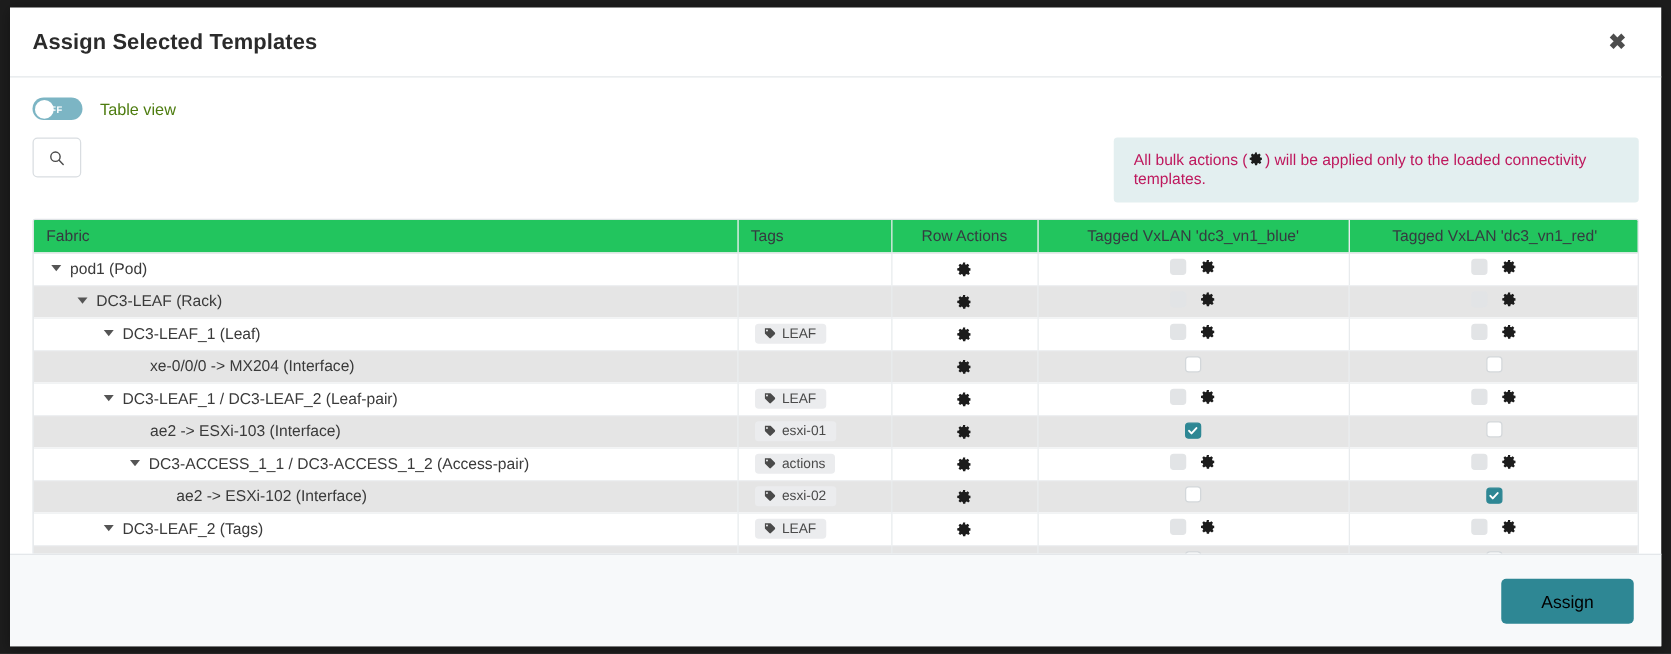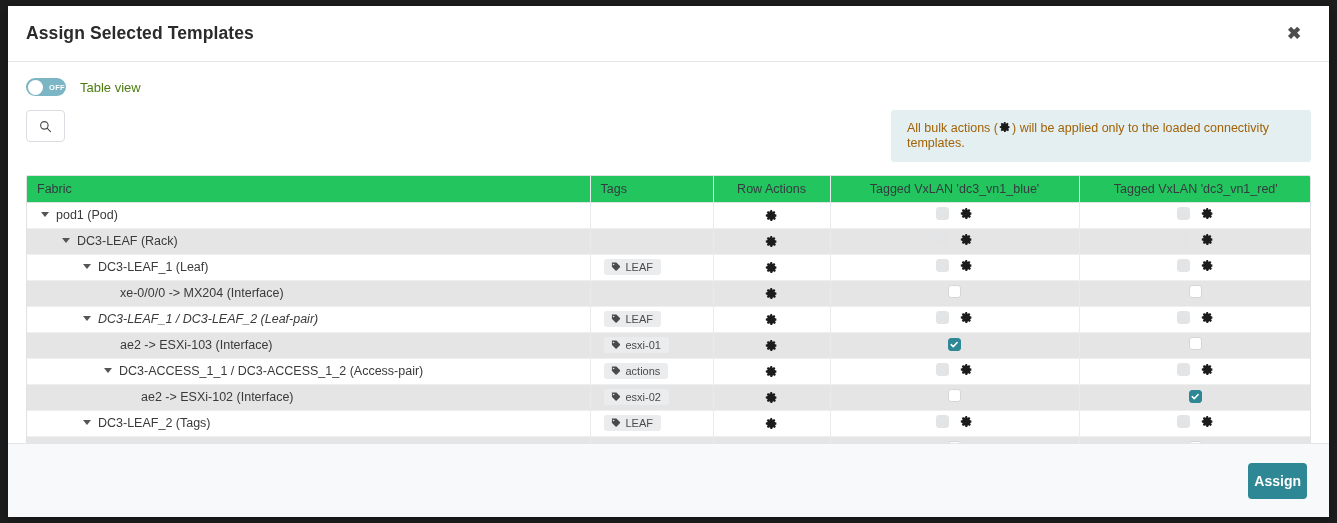--- a/index.html
+++ b/index.html
@@ -89,21 +89,21 @@
   .toggle .knob {
     position: absolute;
     left: 1.5px;
     width: 15px;
     height: 15px;
     border-radius: 50%;
     background: #ffffff;
   }
   .toggle .tlabel {
     position: absolute;
-    right: 1px;
+    right: 16px;
     font-size: 7.5px;
     font-weight: 700;
     color: #ffffff;
     letter-spacing: .3px;
   }
   .toggle-text {
     margin-left: 14px;
     font-size: 13px;
     color: #4d7c0f;
   }
@@ -121,21 +121,21 @@
     border-radius: 4px;
     background: #fff;
     display: flex;
     align-items: center;
     justify-content: center;
     cursor: pointer;
     padding: 0;
   }
   .notice {
     background: #e3eff0;
-    color: #a16207;
+    color: #be185d;
     font-size: 12.5px;
     border-radius: 3px;
     padding: 11px 16px;
     line-height: 1.2;
     max-width: 420px;
     box-sizing: border-box;
   }
   .notice .gear-inline { vertical-align: -1px; margin: 0 1px; }
 
   
@@ -241,26 +241,26 @@
     background: #f7f9fa;
     border-top: 1px solid #e4e7ea;
     display: flex;
     align-items: center;
     justify-content: flex-end;
     padding: 0 22px;
     box-sizing: border-box;
   }
   .assign-btn {
     background: #2e8794;
-    color: #ffffff;
+    color: #000000;
     border: none;
     border-radius: 4px;
     font-size: 14px;
-    font-weight: 700;
-    padding: 10px 6px;
+    font-weight: 400;
+    padding: 10px 32px;
     cursor: pointer;
     font-family: "Liberation Sans", sans-serif;
   }
 </style>
 </head>
 <body>
 
 <div id="modal">
 
   <div class="modal-header">
@@ -393,21 +393,21 @@
                   <path fill="#1c1c1c" d="M14 9.1V6.9l-1.7-.3a4.6 4.6 0 00-.5-1.2l1-1.4-1.6-1.6-1.4 1a4.6 4.6 0 00-1.2-.5L8.9 1.2H6.7l-.3 1.7c-.4.1-.8.3-1.2.5l-1.4-1-1.6 1.6 1 1.4c-.2.4-.4.8-.5 1.2l-1.7.3v2.2l1.7.3c.1.4.3.8.5 1.2l-1 1.4 1.6 1.6 1.4-1c.4.2.8.4 1.2.5l.3 1.7h2.2l.3-1.7c.4-.1.8-.3 1.2-.5l1.4 1 1.6-1.6-1-1.4c.2-.4.4-.8.5-1.2l1.7-.3z"></path>
                 </svg></td>
               <td class="cell-center"><span class="cbwrap">
                   <span class="cb empty"></span>
                 </span></td>
               <td class="cell-center"><span class="cbwrap">
                   <span class="cb empty"></span>
                 </span></td>
             </tr>
             <tr class="odd">
-              <td class="fab-cell" style="padding-left: 56px; font-style: italic;"><span class="caret"></span><span>DC3-LEAF_1 / DC3-LEAF_2 (Leaf-pair)</span></td>
+              <td class="fab-cell" style="padding-left: 56px;"><span class="caret"></span><span>DC3-LEAF_1 / DC3-LEAF_2 (Leaf-pair)</span></td>
               <td style="padding-left: 13px;"><span class="tag-pill">
                   <svg width="11" height="11" viewBox="0 0 16 16">
                     <path fill="#4a4a4a" d="M1.5 2.2h7.1c.4 0 .8.2 1.1.5l4.7 4.7c.5.5.5 1.3 0 1.8l-4.6 4.6c-.5.5-1.3.5-1.8 0L3.3 9.1a1.5 1.5 0 01-.5-1.1V2.2z"></path>
                     <circle cx="5.2" cy="5" r="1.15" fill="#ebecee"></circle>
                   </svg>
                   <span>LEAF</span>
                 </span></td>
               <td class="cell-center"><svg class="gear" width="13" height="13" viewBox="0 0 16 16">
                   <path fill="#1c1c1c" d="M8 5.2a2.8 2.8 0 100 5.6 2.8 2.8 0 000-5.6zm0 4.2a1.4 1.4 0 110-2.8 1.4 1.4 0 010 2.8z"></path>
                   <path fill="#1c1c1c" d="M14 9.1V6.9l-1.7-.3a4.6 4.6 0 00-.5-1.2l1-1.4-1.6-1.6-1.4 1a4.6 4.6 0 00-1.2-.5L8.9 1.2H6.7l-.3 1.7c-.4.1-.8.3-1.2.5l-1.4-1-1.6 1.6 1 1.4c-.2.4-.4.8-.5 1.2l-1.7.3v2.2l1.7.3c.1.4.3.8.5 1.2l-1 1.4 1.6 1.6 1.4-1c.4.2.8.4 1.2.5l.3 1.7h2.2l.3-1.7c.4-.1.8-.3 1.2-.5l1.4 1 1.6-1.6-1-1.4c.2-.4.4-.8.5-1.2l1.7-.3z"></path>

